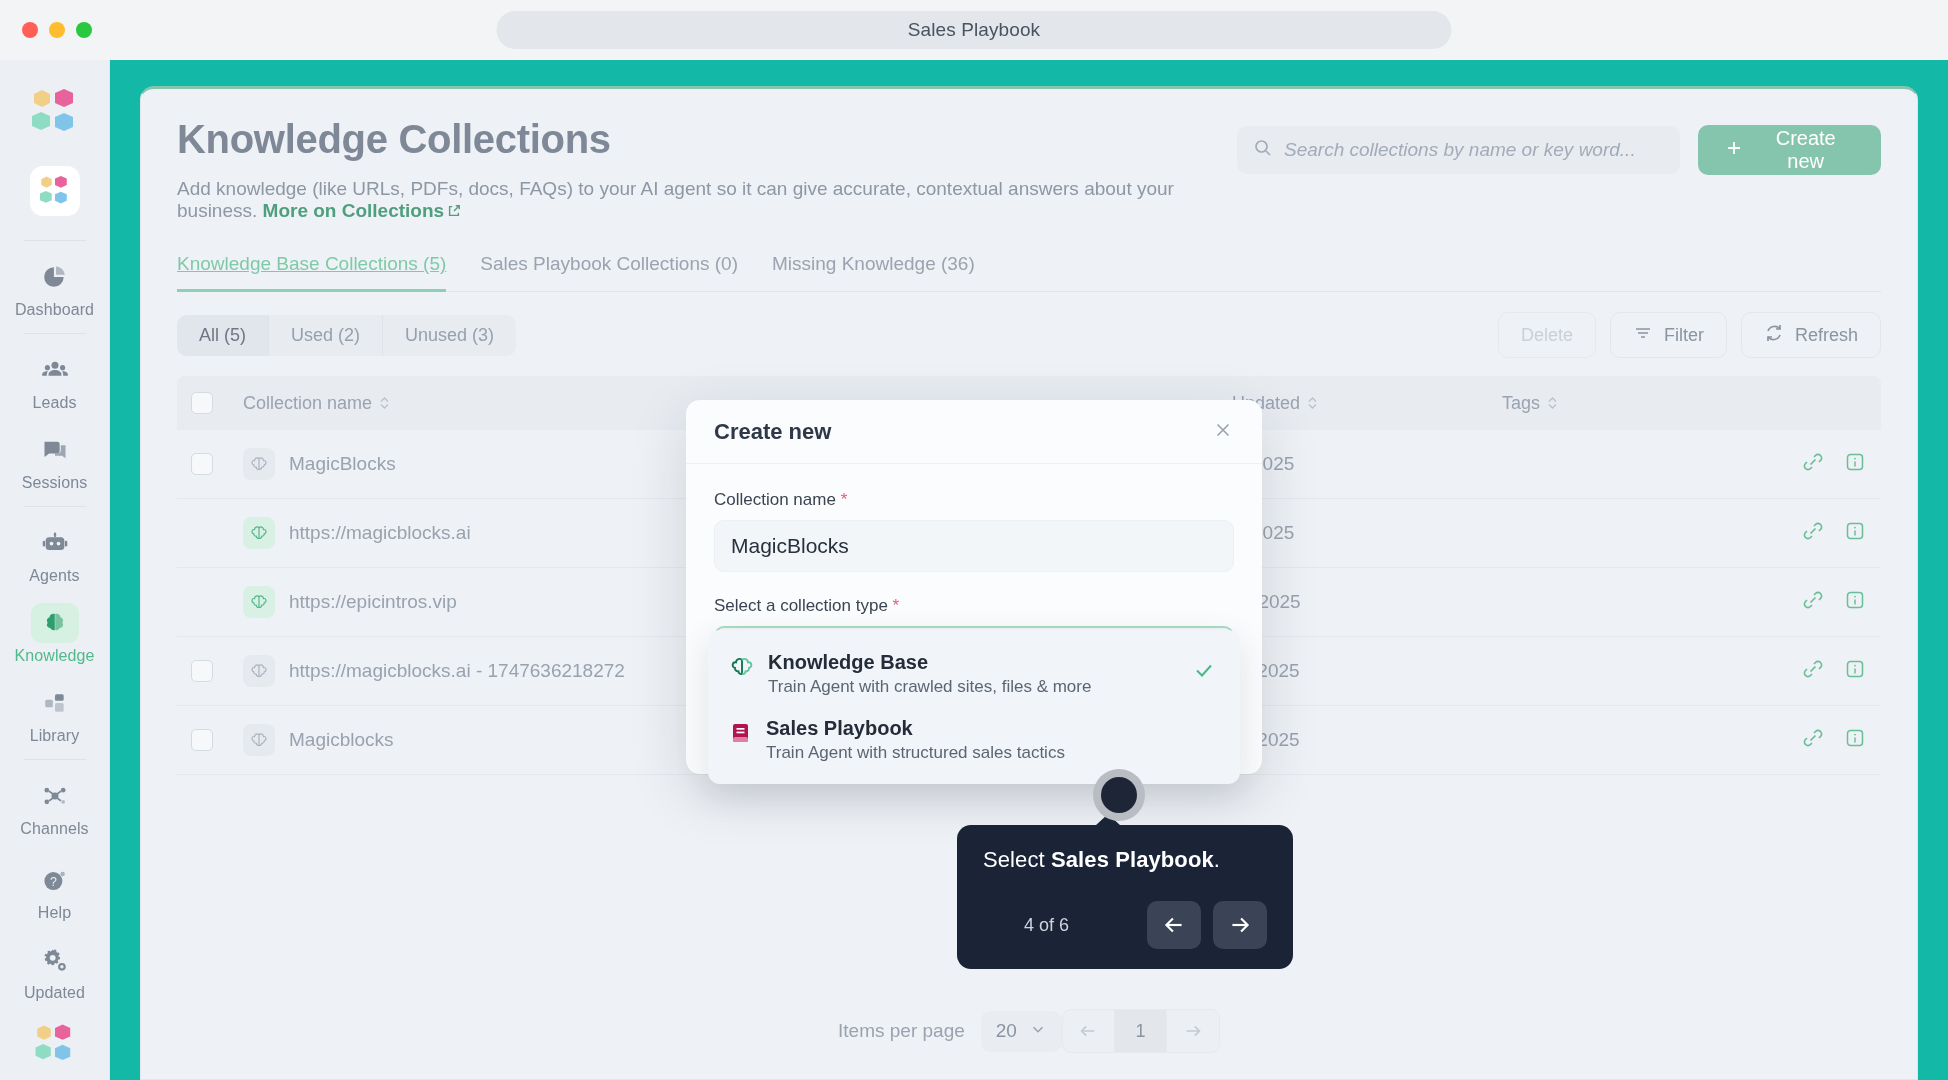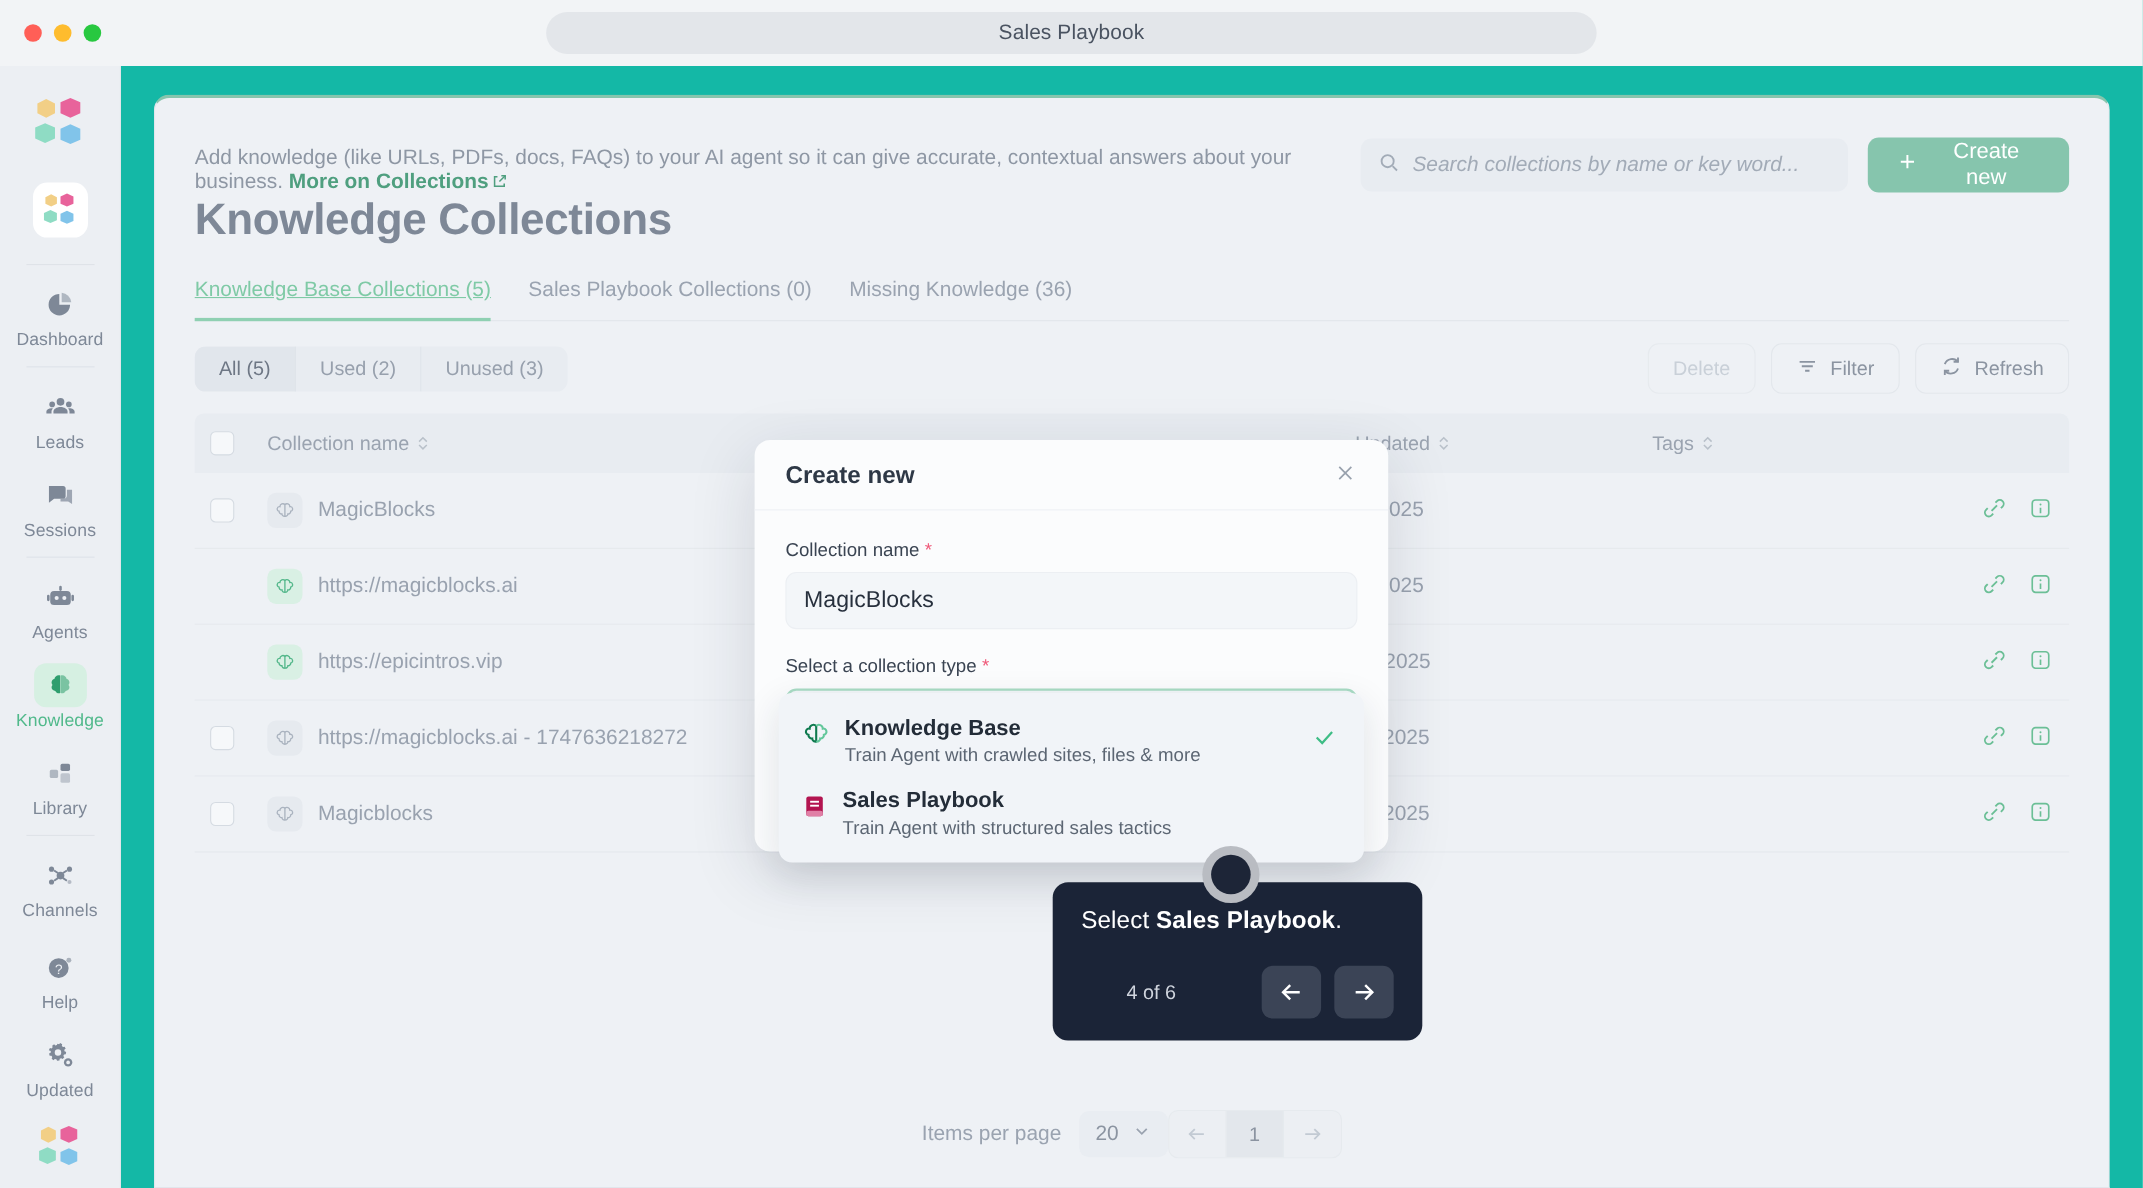--- a/index.html
+++ b/index.html
@@ -237,21 +237,21 @@
   .mbtn.primary { background: #0f8f5f; color: #fff; border-color: #0f8f5f; }
 
   
   #cursor-ring {
     position: absolute; left: 1093px; top: 709px; width: 52px; height: 52px;
     border-radius: 50%; background: #b9bcc2; display: flex; align-items: center;
     justify-content: center; z-index: 40;
   }
   #cursor-dot { width: 36px; height: 36px; border-radius: 50%; background: #1d2537; }
   #coach {
-    position: absolute; left: 957px; top: 742px; width: 336px;
+    position: absolute; left: 957px; top: 765px; width: 336px;
     background: #1b2437; border-radius: 14px; padding: 22px 26px 20px 26px;
     z-index: 30; color: #fff;
   }
   #coach::before {
     content: ""; position: absolute; top: -11px; left: 138px;
     border-left: 13px solid transparent; border-right: 13px solid transparent;
     border-bottom: 12px solid #1b2437;
   }
   #coach-text { font-size: 22px; letter-spacing: .1px; }
   #coach-text b { font-weight: bold; }
@@ -418,29 +418,29 @@
         </div>
       </div>
     </div>
 
     <div id="main">
       <div id="card">
 
         <div id="card-head">
           <div class="head-row">
             <div style="max-width:1060px">
+              <div id="page-title">Knowledge Collections</div>
               <div id="page-sub">
                 <span>Add knowledge (like URLs, PDFs, docs, FAQs) to your AI agent so it can give accurate, contextual answers about your business.</span>
                 <a href="#" class="more-link"><span>More on Collections</span><span class="ext-icon"><svg width="14" height="14" viewBox="0 0 16 16" fill="none" stroke="#4f9f7f" stroke-width="1.6">
                         <path d="M6 3H3v10h10v-3"></path>
                         <path d="M10 2h4v4"></path>
                         <path d="M8 8l6-6"></path>
                       </svg></span></a>
               </div>
-              <div id="page-title">Knowledge Collections</div>
             </div>
             <div id="head-actions">
               <div id="search-box">
                 <span>
                   <svg width="20" height="20" viewBox="0 0 20 20" fill="none" stroke="#a2abb7" stroke-width="1.7">
                     <circle cx="8.5" cy="8.5" r="5.5"></circle>
                       <path d="M13 13l4 4"></path>
                   </svg>
                 </span>
                 <input id="search-input" value="" placeholder="Search collections by name or key word..." style="">

